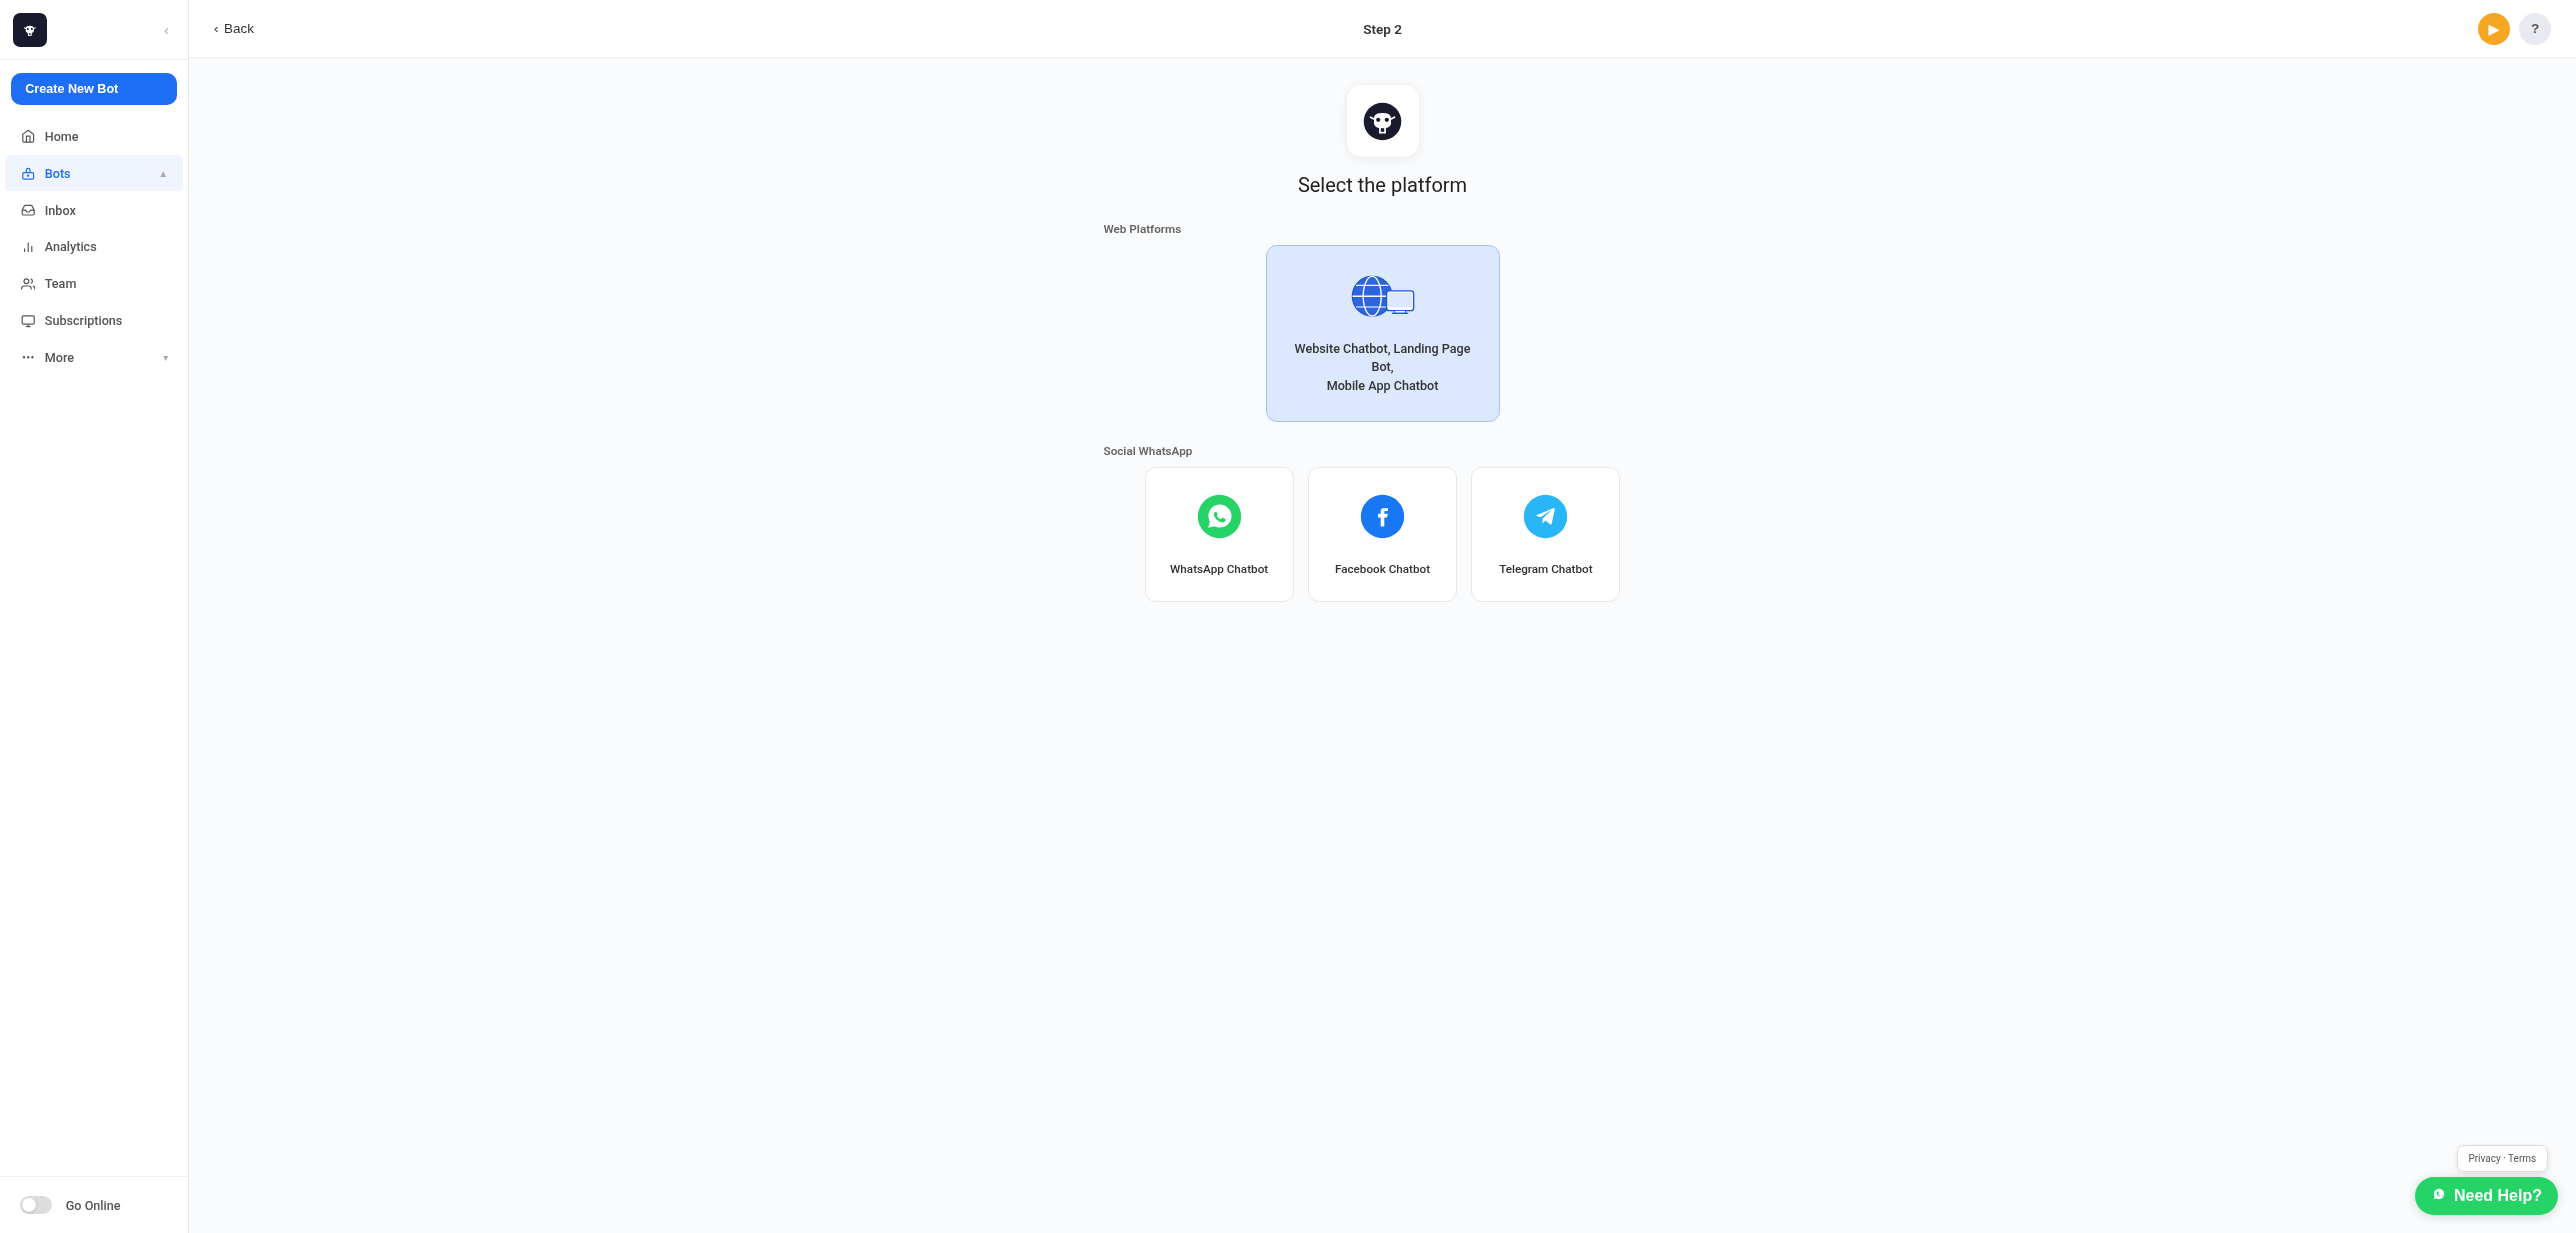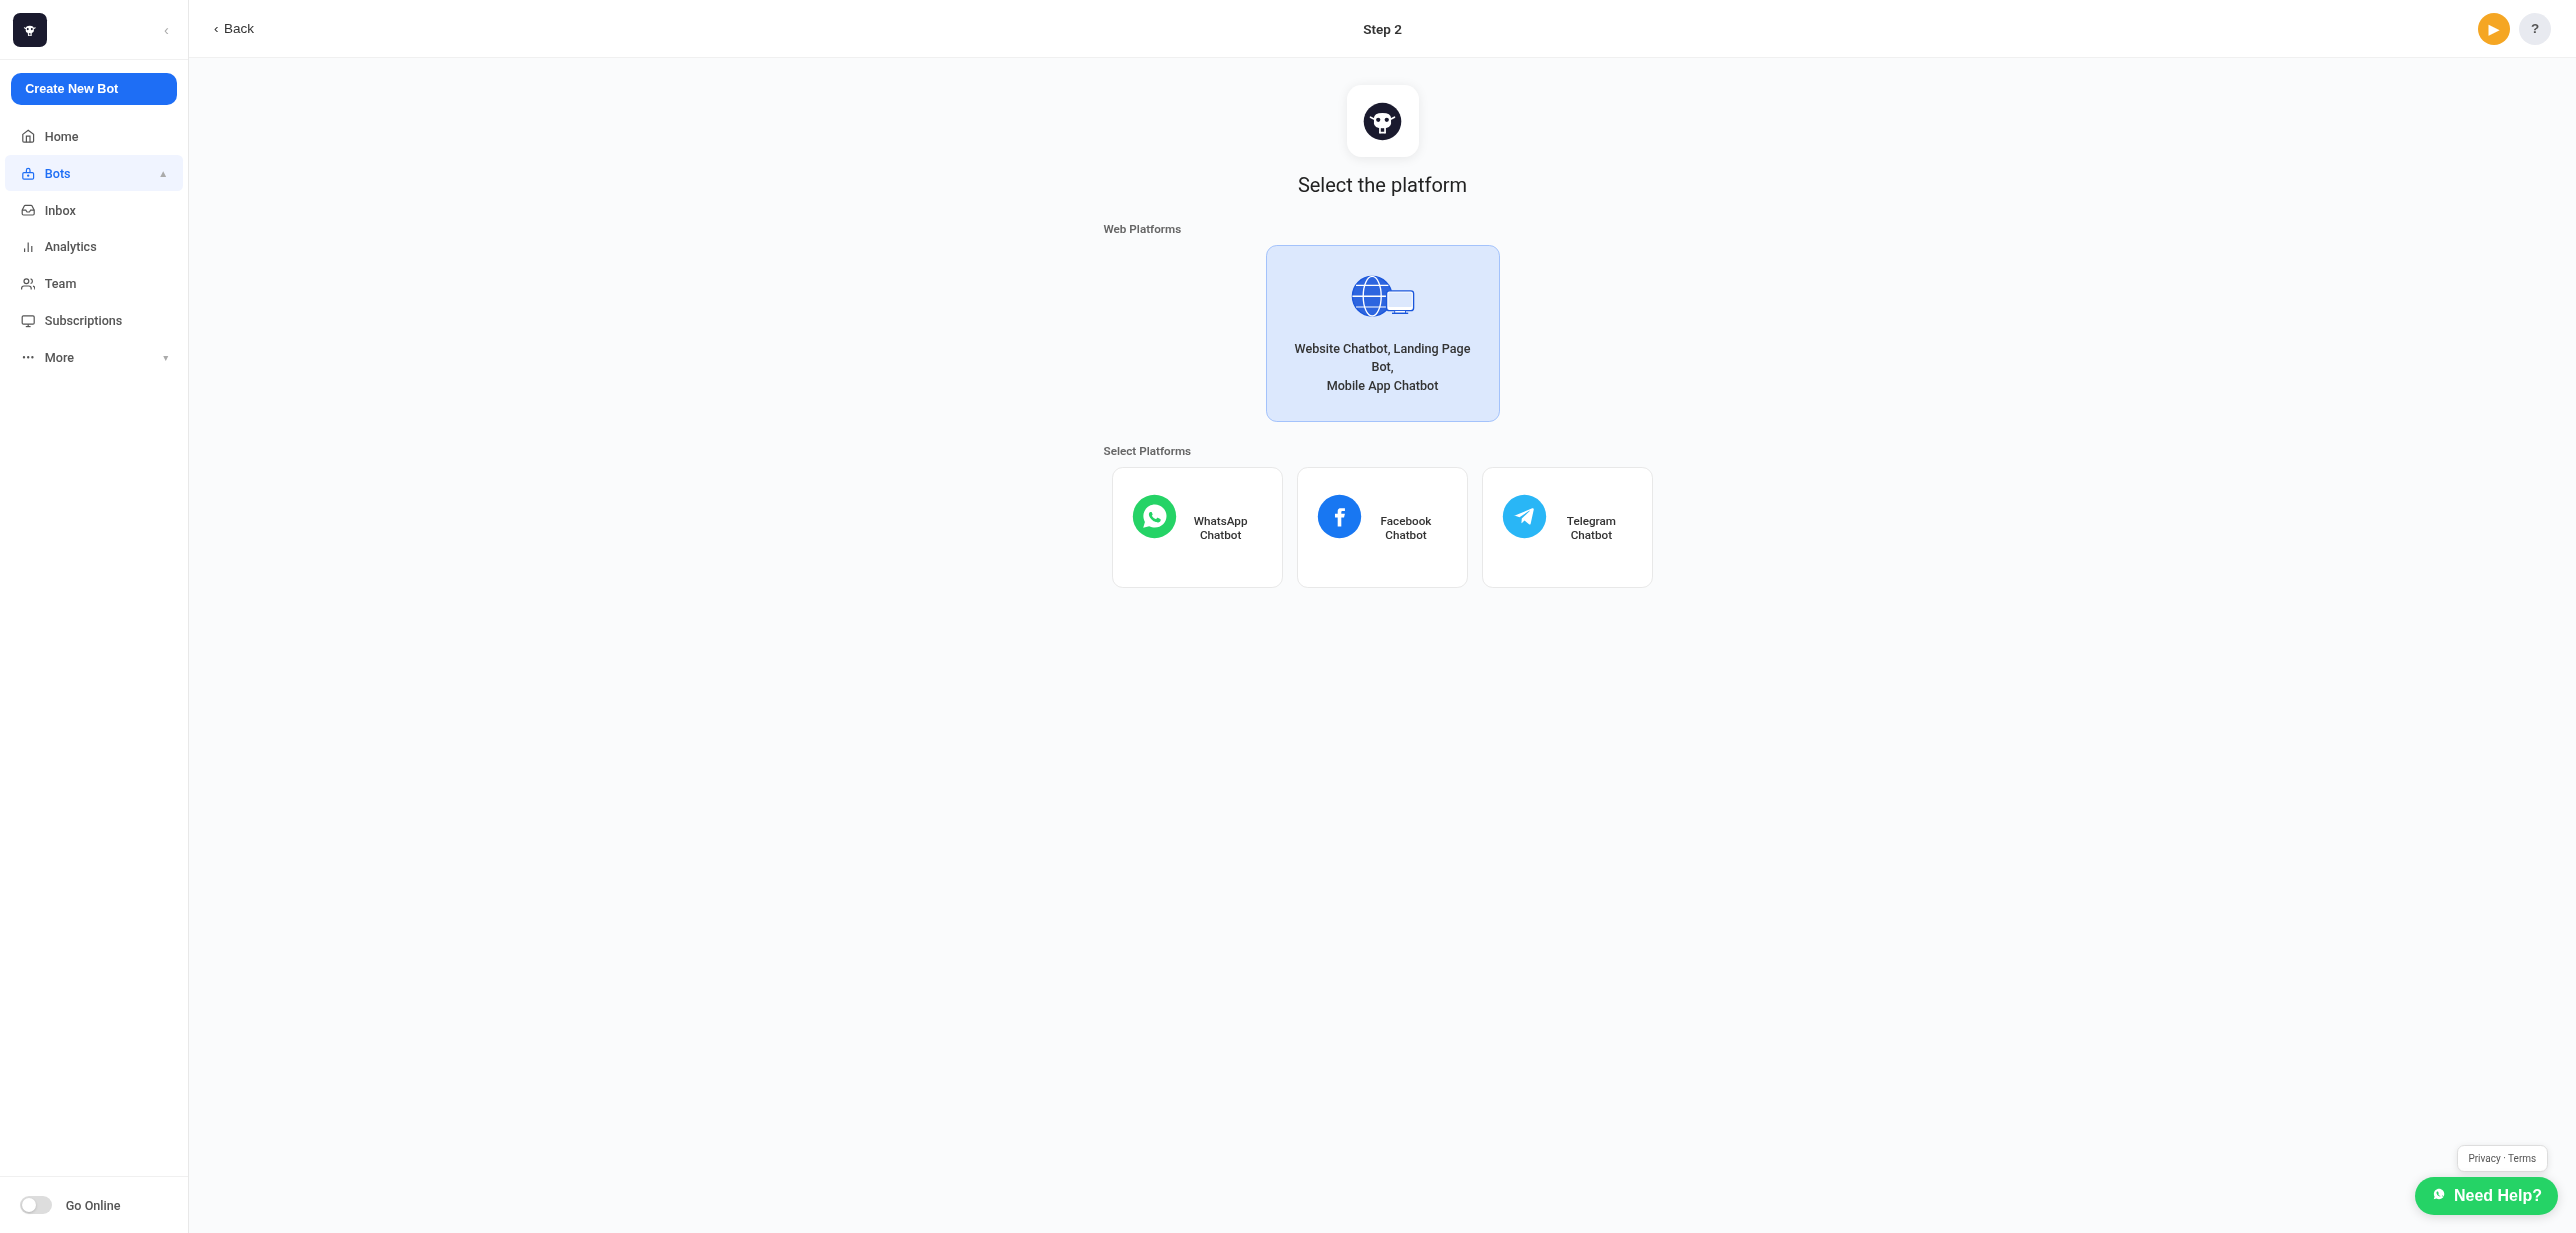--- a/index.html
+++ b/index.html
@@ -214,27 +214,27 @@
       color: #666;
       align-self: flex-start;
       margin-left: calc(50% - 279px);
       margin-bottom: 9px;
     }
     .social-cards-row {
       display: flex;
       gap: 14.4px;
     }
     .platform-card {
-      width: 171px;
+      width: 149px;
       background: #fff;
       border: 0.9px solid #e8e8e8;
       border-radius: 10.8px;
       padding: 25px 18px;
       display: flex;
-      flex-direction: row;
+      flex-direction: column;
       align-items: center;
       cursor: pointer;
       text-align: center;
     }
     .platform-card .platform-icon { font-size: 40px; margin-bottom: 12.6px; }
     .platform-card .platform-name { font-size: 11.7px; color: #333; font-weight: 500; }
 
     
     .need-help-btn {
       position: fixed;
@@ -439,21 +439,21 @@
 
           <rect x="44" y="22" width="30" height="22" rx="3" fill="#fff" stroke="#1a56db" stroke-width="1.5"></rect>
           <rect x="46" y="24" width="26" height="16" rx="1" fill="#dce8fd"></rect>
           <rect x="53" y="44" width="12" height="3" fill="#fff" stroke="#1a56db" stroke-width="1"></rect>
           <line x1="50" y1="47" x2="68" y2="47" stroke="#1a56db" stroke-width="1.5"></line>
         </svg>
       </div>
       <span class="platform-name">Website Chatbot, Landing Page Bot,<br>Mobile App Chatbot</span>
     </div>
 
-    <div class="social-section-label">Select Platforms</div>
+    <div class="social-section-label">Social WhatsApp</div>
 
     <div class="social-cards-row">
 
       <div class="platform-card">
         <div class="platform-icon">
           <svg width="47" height="47" viewBox="0 0 52 52" fill="none" xmlns="http://www.w3.org/2000/svg">
             <circle cx="26" cy="26" r="24" fill="#25d366"></circle>
             <path d="M35.5 16.5C33.1 14.1 29.9 12.7 26.5 12.7C19.4 12.7 13.7 18.4 13.7 25.5C13.7 27.8 14.3 30.1 15.4 32.1L13.5 38.5L20.1 36.7C22.1 37.7 24.3 38.3 26.5 38.3C33.6 38.3 39.3 32.6 39.3 25.5C39.3 22.1 37.9 18.9 35.5 16.5Z" fill="#fff"></path>
             <path d="M31.8 28.4C31.5 28.3 30 27.5 29.7 27.4C29.4 27.3 29.2 27.2 29 27.5C28.8 27.8 28.2 28.5 28 28.7C27.8 28.9 27.6 28.9 27.3 28.8C25.6 28 24.4 27.3 23.2 25.4C22.9 24.9 23.5 25.0 24.0 23.9C24.1 23.7 24.0 23.5 23.9 23.4C23.8 23.3 23.2 21.8 23.0 21.3C22.8 20.8 22.5 20.9 22.3 20.9C22.1 20.9 21.9 20.9 21.7 20.9C21.5 20.9 21.1 21.0 20.8 21.3C20.5 21.6 19.8 22.3 19.8 23.8C19.8 25.3 20.9 26.8 21.0 27.0C21.1 27.2 23.2 30.3 26.2 31.6C28.4 32.6 29.2 32.6 30.3 32.5C31.0 32.4 32.3 31.7 32.6 30.9C32.9 30.1 32.9 29.4 32.8 29.3C32.7 29.1 32.1 28.5 31.8 28.4Z" fill="#25d366"></path>
           </svg>

